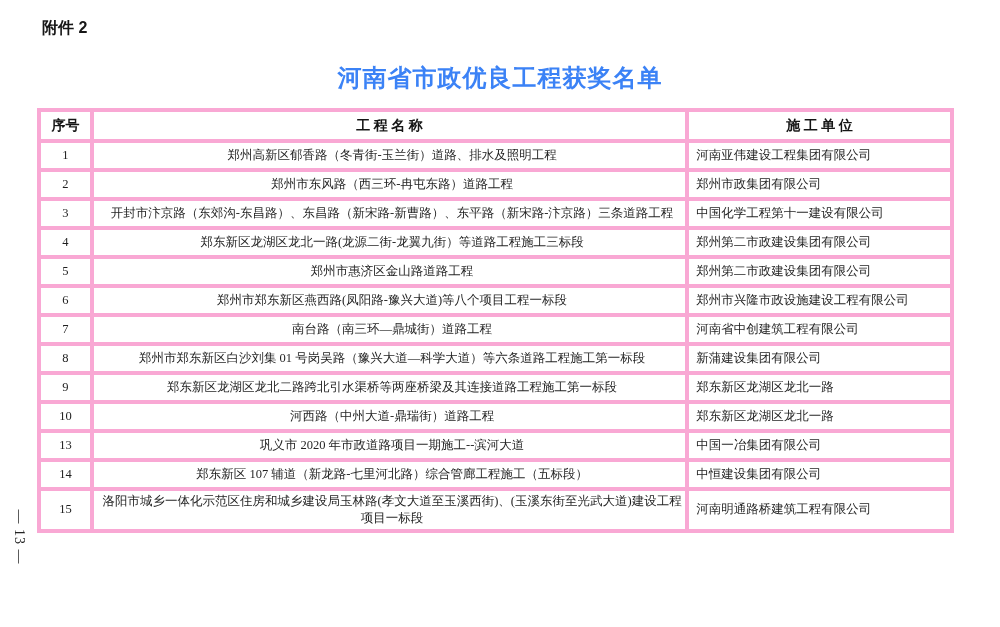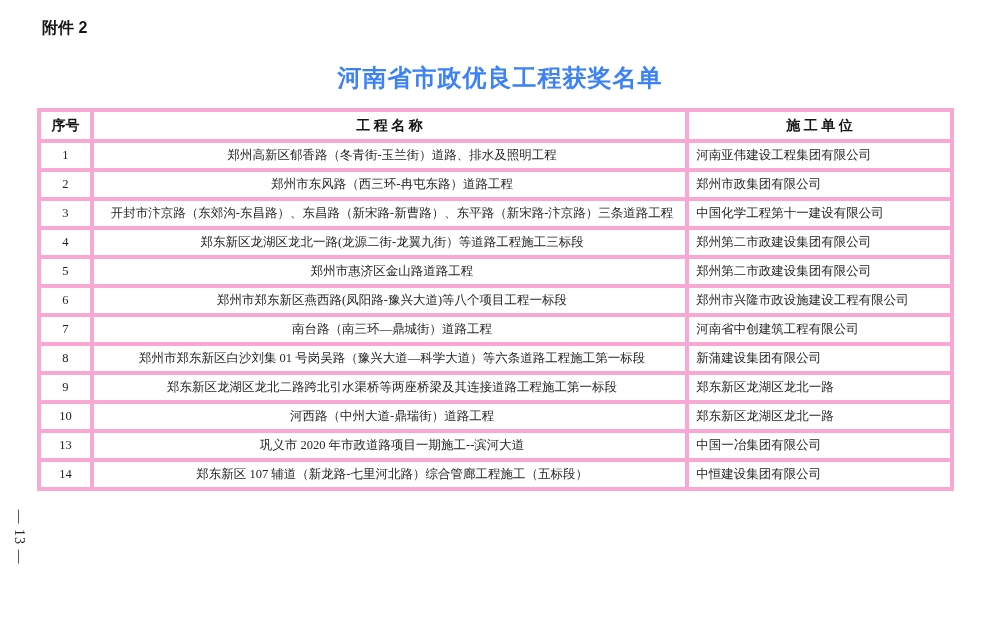--- a/index.html
+++ b/index.html
@@ -124,15 +124,20 @@
         <tr>
     <td class="c-no">13</td>
     <td class="c-proj">巩义市 2020 年市政道路项目一期施工--滨河大道</td>
     <td class="c-unit">中国一冶集团有限公司</td>
   </tr>
         <tr>
     <td class="c-no">14</td>
     <td class="c-proj">郑东新区 107 辅道（新龙路-七里河北路）综合管廊工程施工（五标段）</td>
     <td class="c-unit">中恒建设集团有限公司</td>
   </tr>
+        <tr>
+    <td class="c-no">15</td>
+    <td class="c-proj">洛阳市城乡一体化示范区住房和城乡建设局玉林路(孝文大道至玉溪西街)、(玉溪东街至光武大道)建设工程项目一标段</td>
+    <td class="c-unit">河南明通路桥建筑工程有限公司</td>
+  </tr>
       </tbody>
   </table>
 </div>
 
 </body></html>

